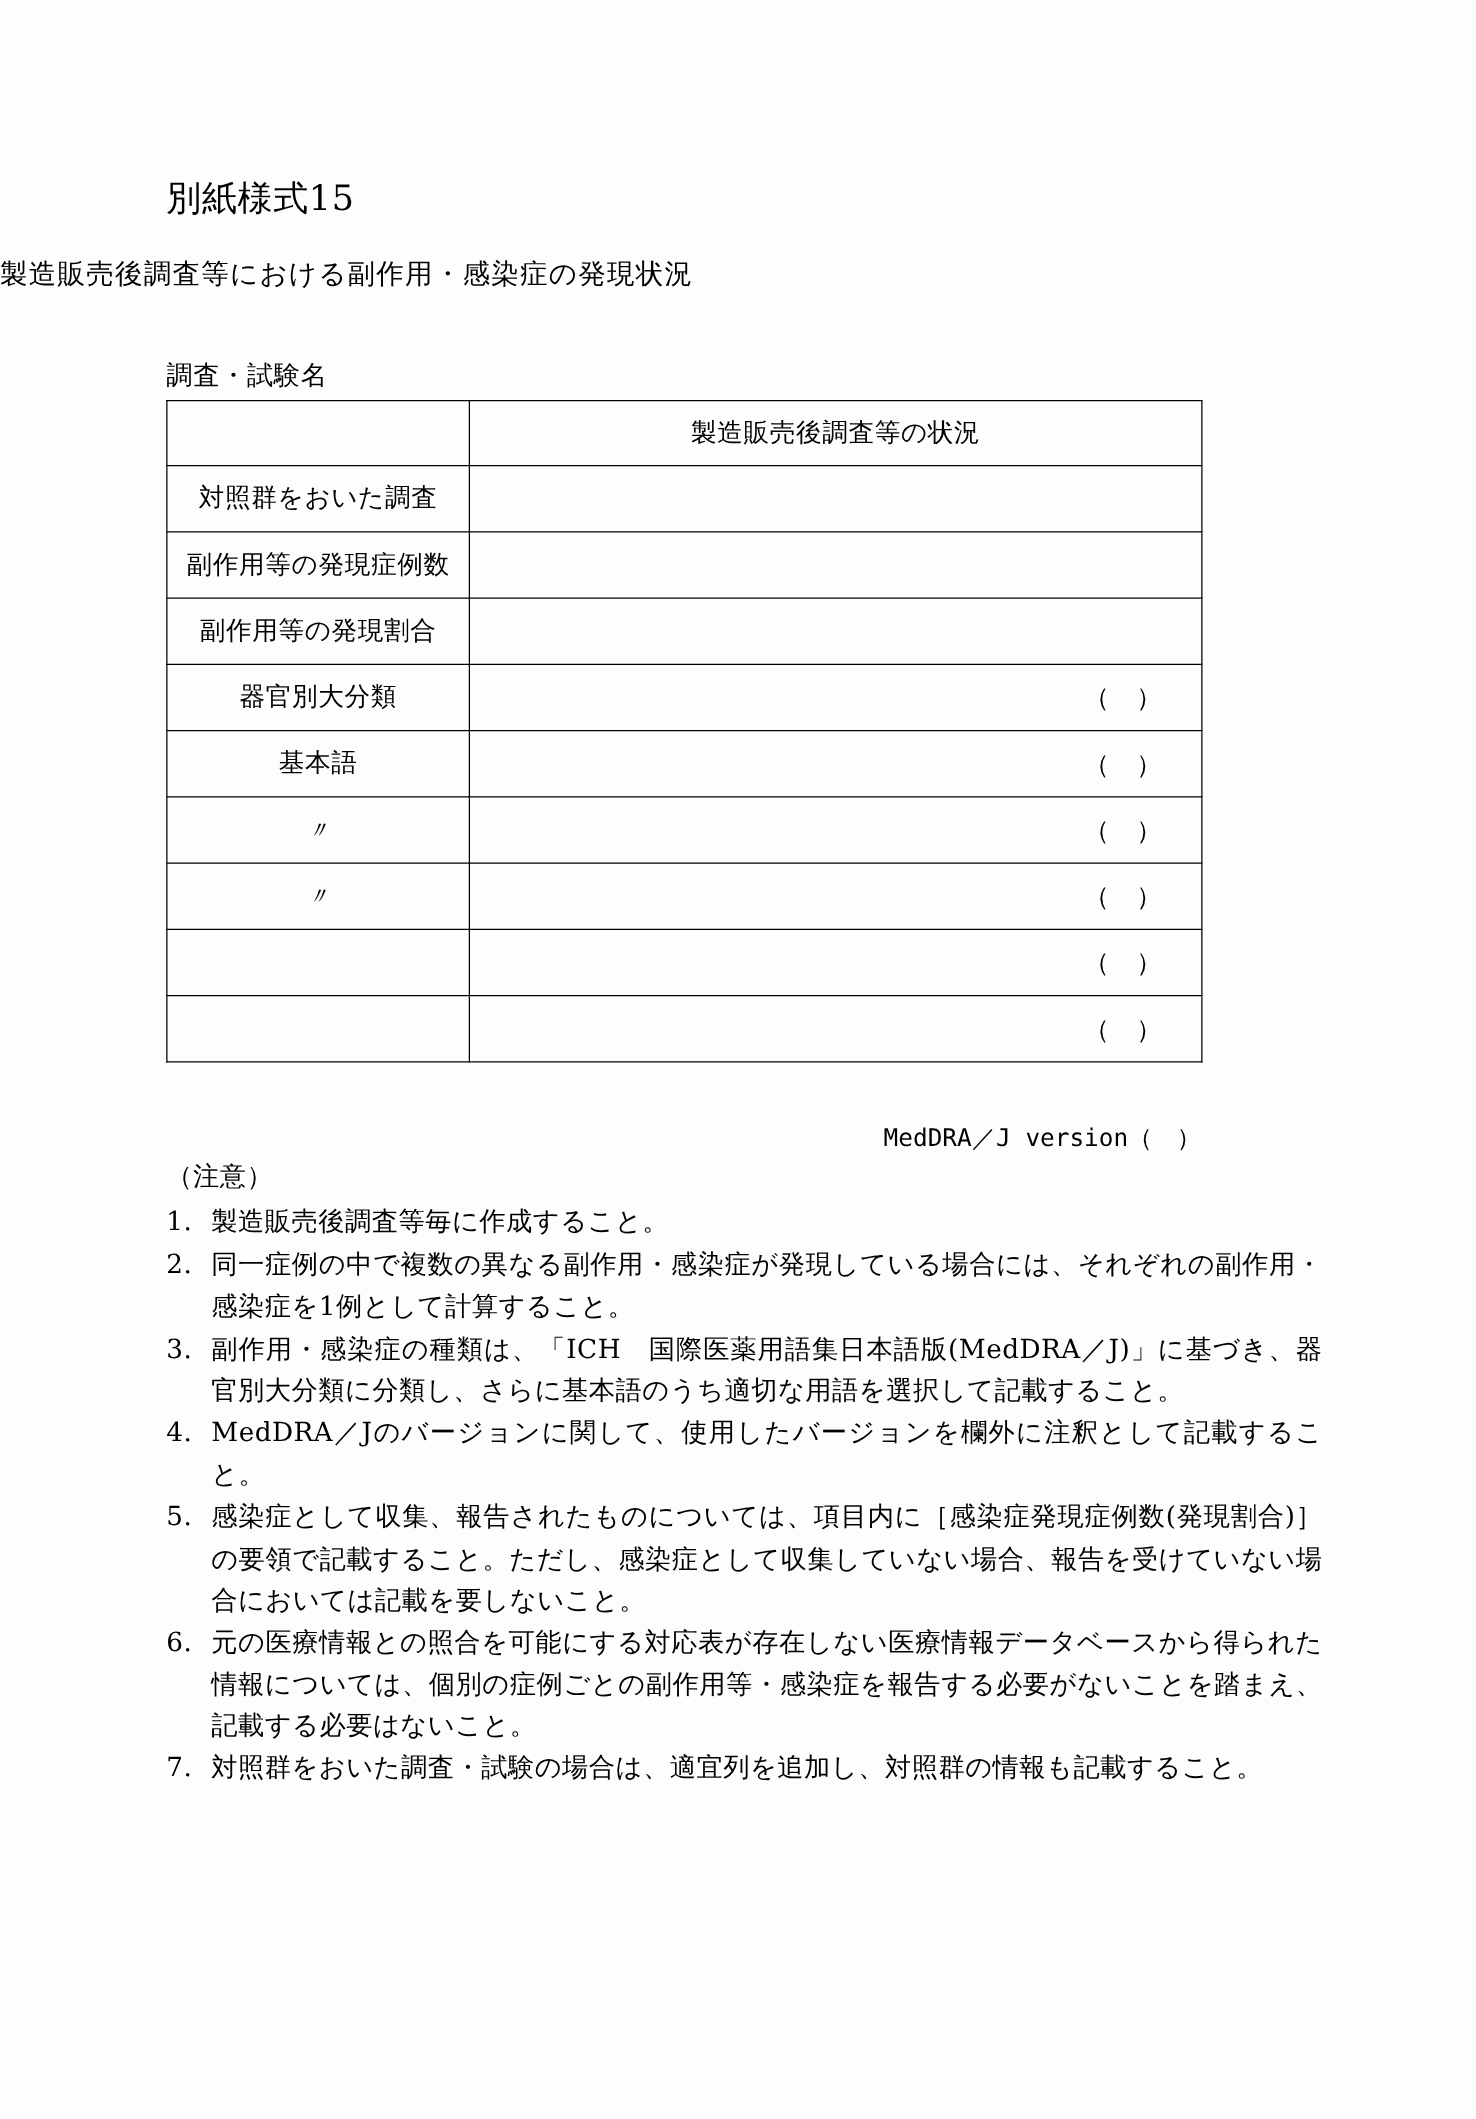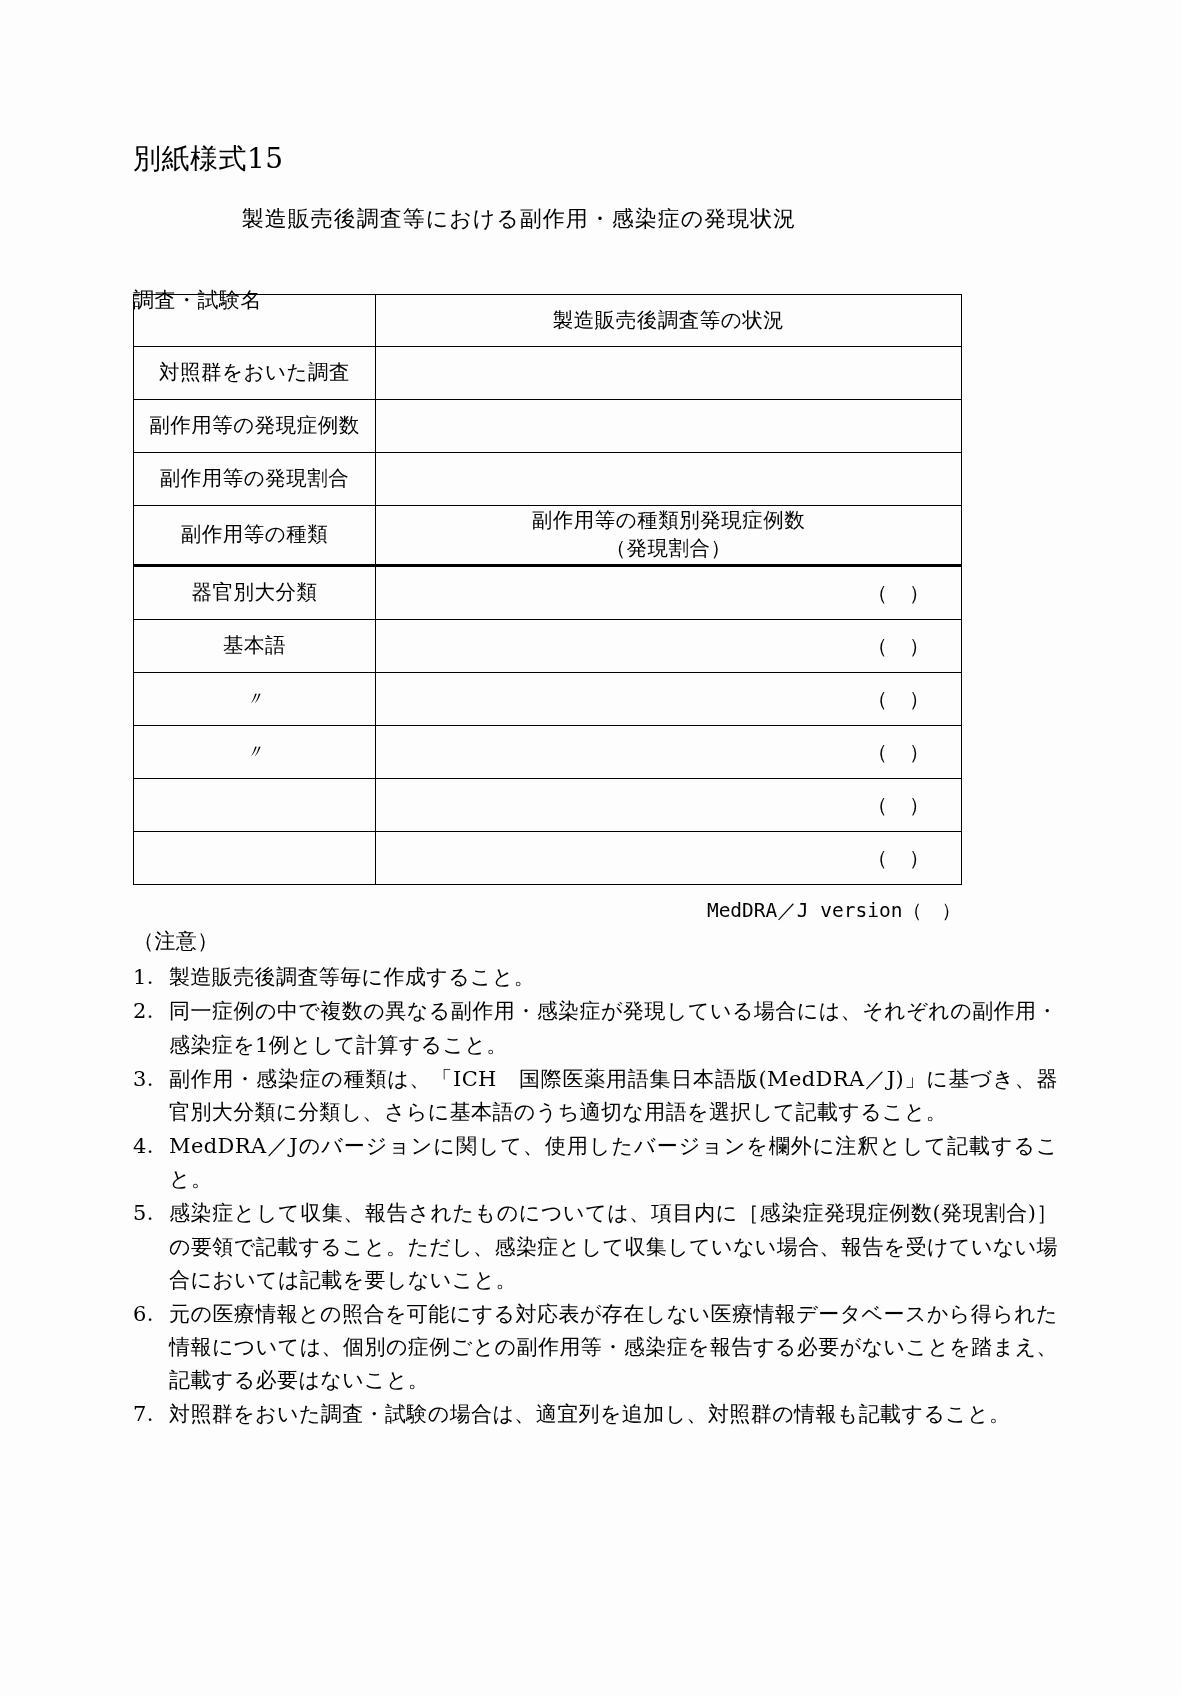--- a/index.html
+++ b/index.html
@@ -32,39 +32,39 @@
     top: 140px;
     font-size: 28px;
     letter-spacing: 0.5px;
     white-space: nowrap;
   }
   .doc-title {
     position: absolute;
     left: 0;
     top: 204px;
     width: 1038px;
-    text-align: center;
+    text-align: left;
     font-size: 22px;
     letter-spacing: 1.0px;
     white-space: nowrap;
   }
   .study-name-label {
     position: absolute;
     left: 133px;
     top: 286px;
     font-size: 21px;
     letter-spacing: 0.5px;
     white-space: nowrap;
   }
 
   
   .form-table {
     position: absolute;
     left: 133px;
-    top: 294px;
+    top: 320px;
     width: 828px;
     border-collapse: collapse;
     table-layout: fixed;
     padding-left: 31px;
   }
   .form-table td {
     border: 1px solid #000000;
     padding: 0;
     font-size: 20.5px;
     letter-spacing: 0.5px;
@@ -177,27 +177,20 @@
       <tr>
         <td class="cell-center r-data">副作用等の発現症例数</td>
         <td class="cell-center r-data"></td>
       </tr>
 
       <tr>
         <td class="cell-center r-data">副作用等の発現割合</td>
         <td class="cell-center r-data"></td>
       </tr>
 
-      <tr class="kind-row">
-        <td class="cell-center r-kind">副作用等の種類</td>
-        <td class="cell-center r-kind">
-          <span>副作用等の種類別発現症例数</span><br>
-          <span>（発現割合）</span>
-        </td>
-      </tr>
 
       <tr>
         <td class="cell-center r-entry">器官別大分類</td>
         <td class="r-entry">
           <span class="paren">（　）</span>
         </td>
       </tr>
 
       <tr>
         <td class="cell-center r-entry">基本語</td>

